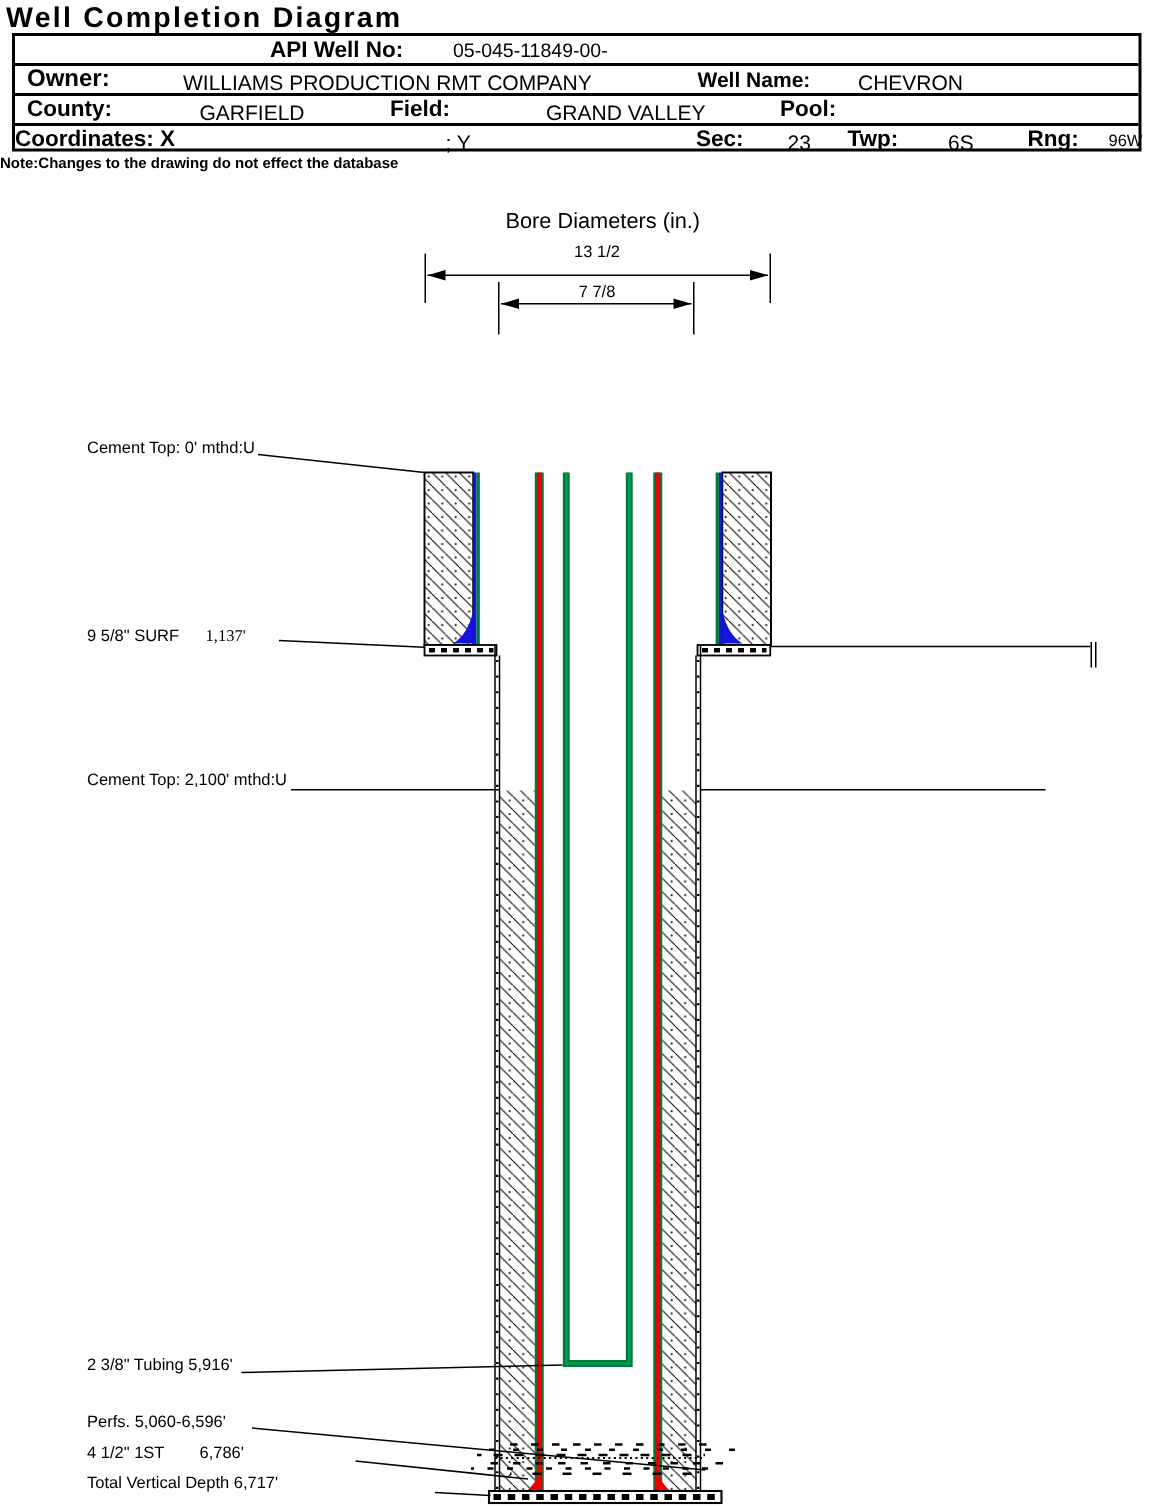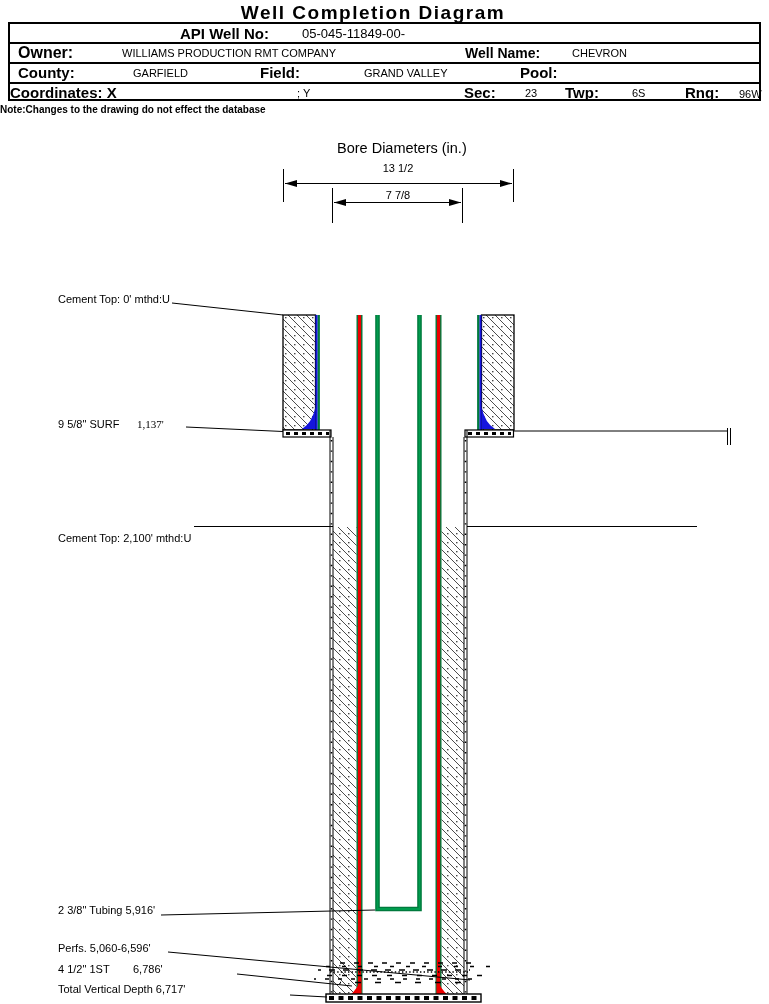--- a/index.html
+++ b/index.html
@@ -1,25 +1,25 @@
 <!DOCTYPE html>
 <html style="--casing_red: #ee0000; --tubing_green_dark: #007a3d; --tubing_green: #009c4e; --surface_casing_blue: #1515dd;"><head>
 <meta charset="utf-8">
 <style>
   html,body{margin:0;padding:0;background:#fff;}
   body{width:769px;height:1004px;position:relative;font-family:"Liberation Sans",sans-serif;color:#000;overflow:hidden;}
   .abs{position:absolute;white-space:nowrap;}
-  .title{font-size:19px;font-weight:bold;letter-spacing:1.5px;width:714px;text-align:center;top:2px;left:16px;}
+  .title{font-size:19px;font-weight:bold;letter-spacing:1.5px;width:714px;text-align:left;top:2px;left:4px;}
   .note{font-size:10px;font-weight:bold;width:769px;text-align:left;top:104px;left:0;}
   .hdr-table{position:absolute;left:8px;top:22px;width:749px;height:75px;border:2px solid #000;}
   .hdr-sep{position:absolute;left:0;width:100%;height:2px;background:#000;}
   .b15{font-size:15px;font-weight:bold;}
   .b16{font-size:16px;font-weight:bold;}
   .b14{font-size:14px;font-weight:bold;text-align:center;}
-  .v12{font-size:11px;}
+  .v12{font-size:14px;}
   .v13{font-size:13px;}
   .v11{font-size:11px;}
   .bore-title{font-size:14.5px;left:337px;top:140px;}
   .dim-label{font-size:11px;width:120px;text-align:center;left:338px;}
   .lbl{font-size:11px;}
   svg{position:absolute;left:0;top:0;}
   .ink{stroke:#000;fill:none;}
   .blk{fill:#000;stroke:none;}
   .red-f{fill:var(--casing_red);stroke:none;}
   .green-f{fill:var(--tubing_green_dark);stroke:none;}
@@ -175,18 +175,18 @@
 
 <div class="abs note">Note:Changes to the drawing do not effect the database</div>
 
 <div class="abs bore-title">Bore Diameters (in.)</div>
 <div class="abs dim-label" style="top:162px;">13 1/2</div>
 <div class="abs dim-label" style="top:189px;">7 7/8</div>
 
 <div class="abs lbl" style="left:58px;top:293px;">Cement Top: 0' mthd:U</div>
 <div class="abs lbl" style="left:58px;top:418px;">9 5/8" SURF</div>
 <div class="abs lbl" style="left:137px;top:418px;font-family:Liberation Serif, serif;">1,137'</div>
-<div class="abs lbl" style="left:58px;top:532px;">Cement Top: 2,100' mthd:U</div>
+<div class="abs lbl" style="left:58px;top:514px;">Cement Top: 2,100' mthd:U</div>
 <div class="abs lbl" style="left:58px;top:904px;">2 3/8" Tubing 5,916'</div>
 <div class="abs lbl" style="left:58px;top:942px;">Perfs. 5,060-6,596'</div>
 <div class="abs lbl" style="left:58px;top:963px;">4 1/2" 1ST</div>
 <div class="abs lbl" style="left:133px;top:963px;">6,786'</div>
 <div class="abs lbl" style="left:58px;top:983px;">Total Vertical Depth 6,717'</div>
 
 </body></html>

